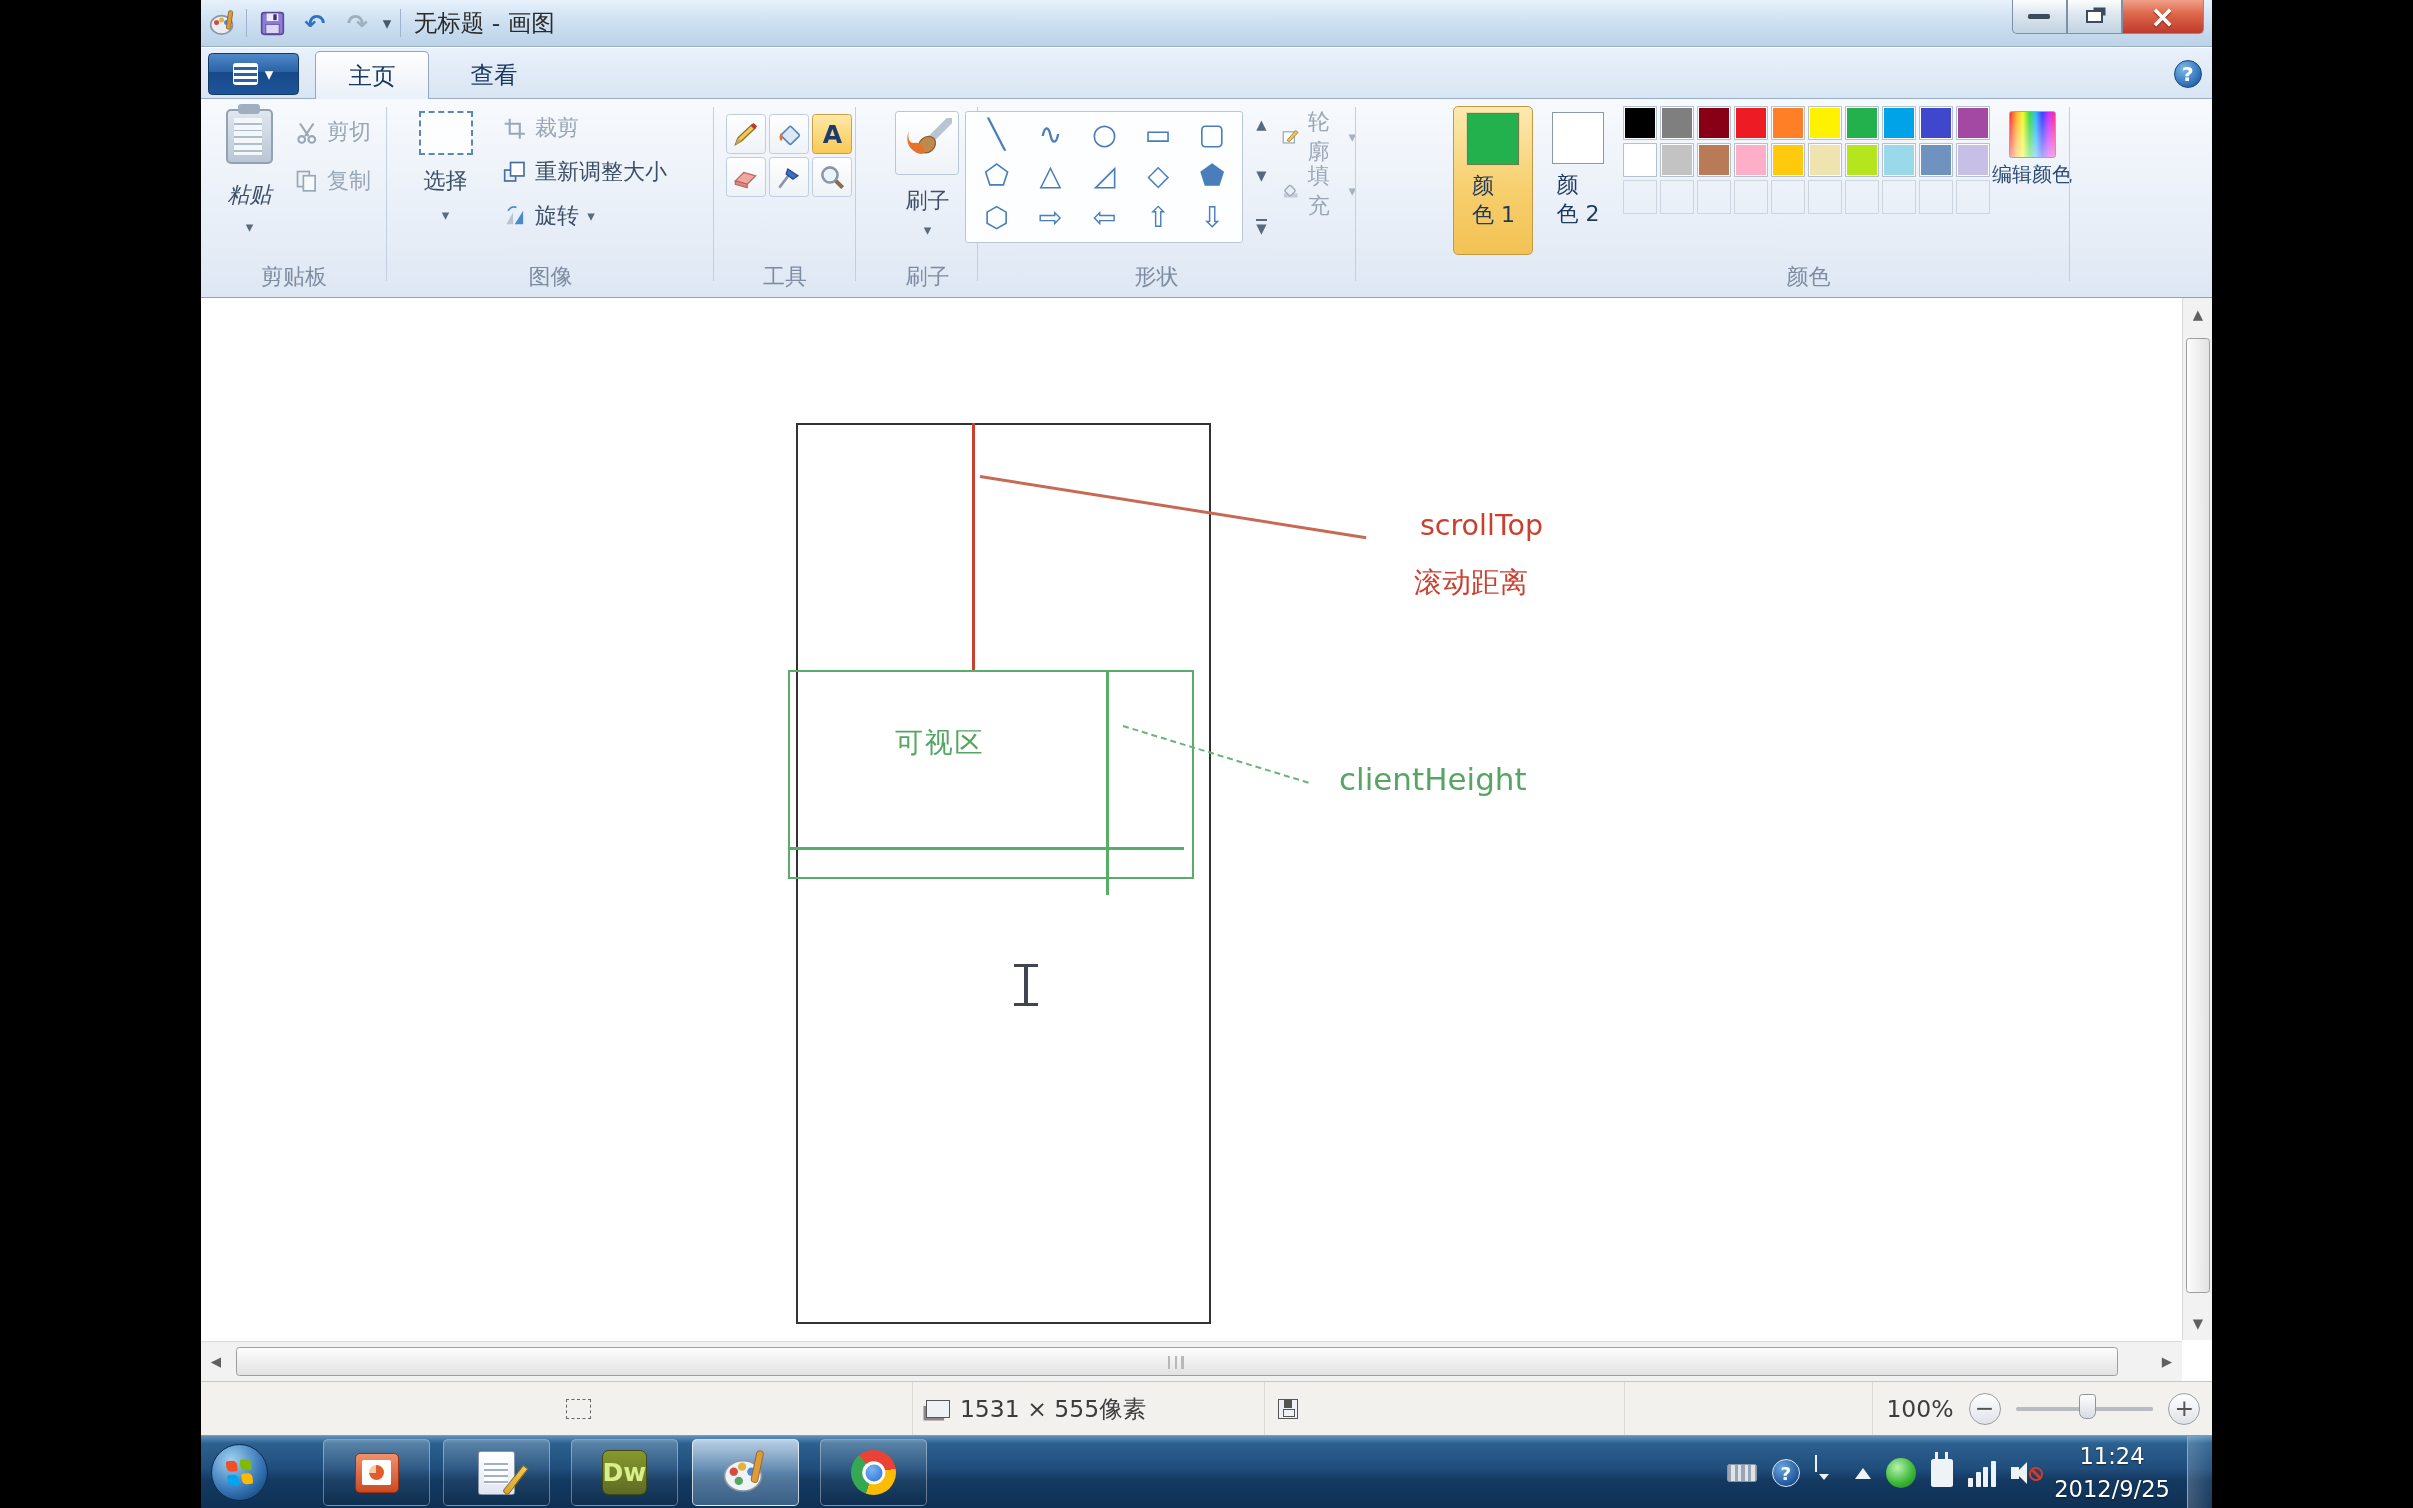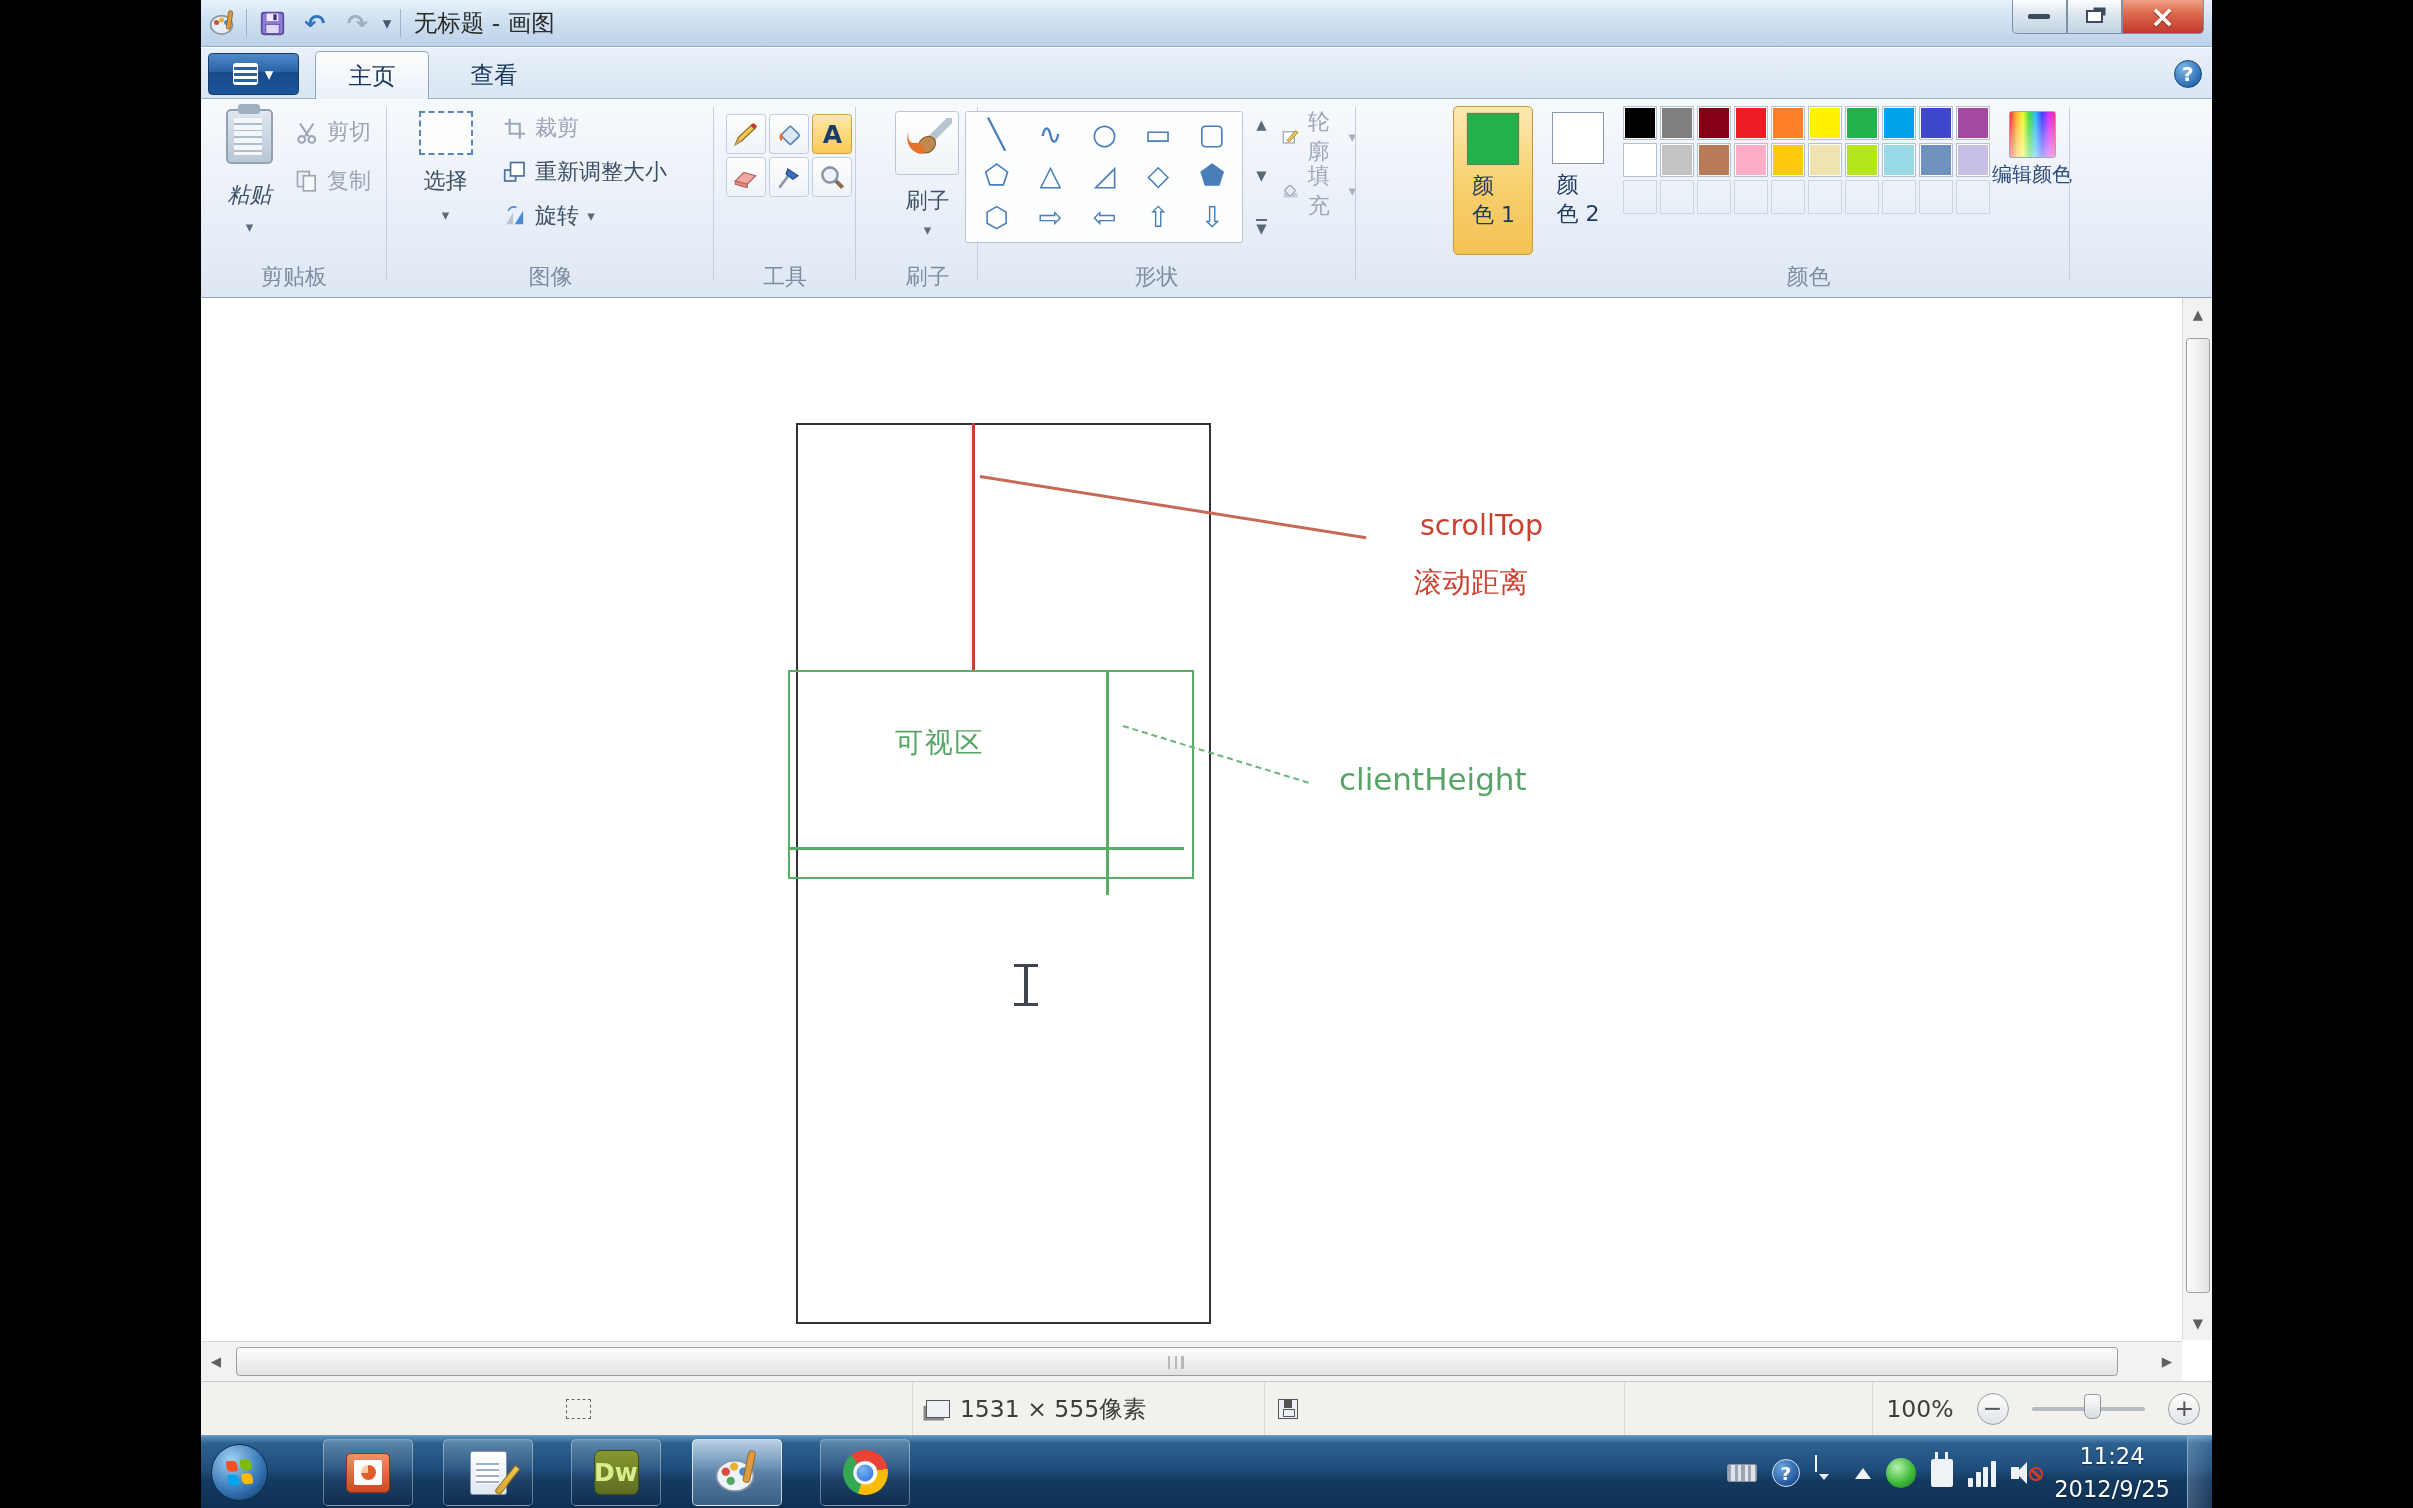--- a/index.html
+++ b/index.html
@@ -160,37 +160,37 @@
   .seg4 { left:1064px; width:360px; } .seg5 { left:1425px; width:247px; }
   .segz { left:1672px; width:339px; border-right:none; }
   .move-ico { position:relative; width:23.5px; height:23.5px; }
   .move-ico:before { content:""; position:absolute; left:10px; top:0; width:3.4px; height:23.5px; background:#555; }
   .move-ico:after { content:""; position:absolute; left:0; top:10px; width:23.5px; height:3.4px; background:#555; }
   .selsize-ico { width:25px; height:20px; border:1.7px dashed #666; }
   .cansize-ico { width:23.5px; height:18.4px; border:1.7px solid #555; background:#eef2f7; box-shadow:-4.2px 4.2px 0 -1.7px #888; }
   .disk-ico { width:20px; height:20px; border:1.7px solid #555; background:#eef2f7; position:relative; }
   .disk-ico:before { content:""; position:absolute; left:4.2px; top:0; width:8.4px; height:7.5px; background:#555; }
   .disk-ico:after { content:""; position:absolute; left:3.4px; bottom:0.8px; width:10px; height:6.7px; border:1.7px solid #555; }
-  .zoomwrap { display:flex; align-items:center; gap:23px; width:100%; padding-right:11.7px; }
+  .zoomwrap { display:flex; align-items:center; gap:15px; width:100%; padding-right:11.7px; }
   .zoom-btn { width:32px; height:32px; border-radius:50%; border:1.7px solid #9aa0a8; background:linear-gradient(#fefefe,#dfe3e8);
     display:flex; align-items:center; justify-content:center; font-size:23.5px; color:#555; line-height:1; }
   .zoom-track { position:relative; flex:1; height:3.4px; background:#b8bcc2; border-radius:1.7px; }
   .zoom-thumb { position:absolute; left:46%; top:-13.4px; width:17px; height:25px; background:linear-gradient(#fdfdfd,#d8dce2);
     border:1.7px solid #8f959d; border-radius:3.4px 3.4px 6.7px 6.7px; }
 
   
   .taskbar { position:absolute; left:0; top:1435px; width:2011px; height:74px;
     background:linear-gradient(#5d92bf,#2d618f 10%,#1f4d7c 45%,#143a61 60%,#0f3054);
     border-top:0.8px solid #6ea0c8; }
   .start-orb { position:absolute; left:10px; top:8.4px; width:57px; height:57px; border-radius:50%;
     background:radial-gradient(circle at 35% 28%, #9fd1f2, #3a79b8 55%, #174a80 85%); border:1.7px solid #0d2c4e;
     display:flex; align-items:center; justify-content:center; }
   .orb-flag { width:25px; height:25px; display:grid; grid-template-columns:1fr 1fr; gap:2.5px; transform:rotate(-6deg); }
   .orb-flag div { border-radius:1.7px 5px 1.7px 5px; }
-  .task-btn { position:absolute; top:3.4px; width:90px; height:67px; border:0.8px solid rgba(255,255,255,.35); border-radius:5px;
+  .task-btn { position:absolute; top:3.4px; width:107px; height:67px; border:0.8px solid rgba(255,255,255,.35); border-radius:5px;
     background:linear-gradient(rgba(255,255,255,.22),rgba(255,255,255,.06) 50%,rgba(0,0,0,.08));
     display:flex; align-items:center; justify-content:center; }
   .task-btn.active { background:linear-gradient(rgba(230,243,255,.75),rgba(170,205,235,.45) 50%,rgba(120,165,205,.4));
     border:0.8px solid rgba(255,255,255,.7); }
   .ppt-ico { width:44px; height:40px; border-radius:5px; background:linear-gradient(#f0906a,#cc4a22); border:1.7px solid #99300f;
     display:flex; align-items:center; justify-content:center; }
   .ppt-inner { width:28.5px; height:25px; background:#fff; border-radius:1.7px; display:flex; align-items:center; justify-content:center; }
   .ppt-pie { width:15px; height:15px; border-radius:50%; background:conic-gradient(#e05c2a 0 270deg,#f8c9a8 270deg 360deg); }
   .note-ico { position:relative; width:37px; height:44px; background:linear-gradient(#fff,#dfe6f2); border:1.7px solid #8a94a8;
     border-radius:2.5px; }

